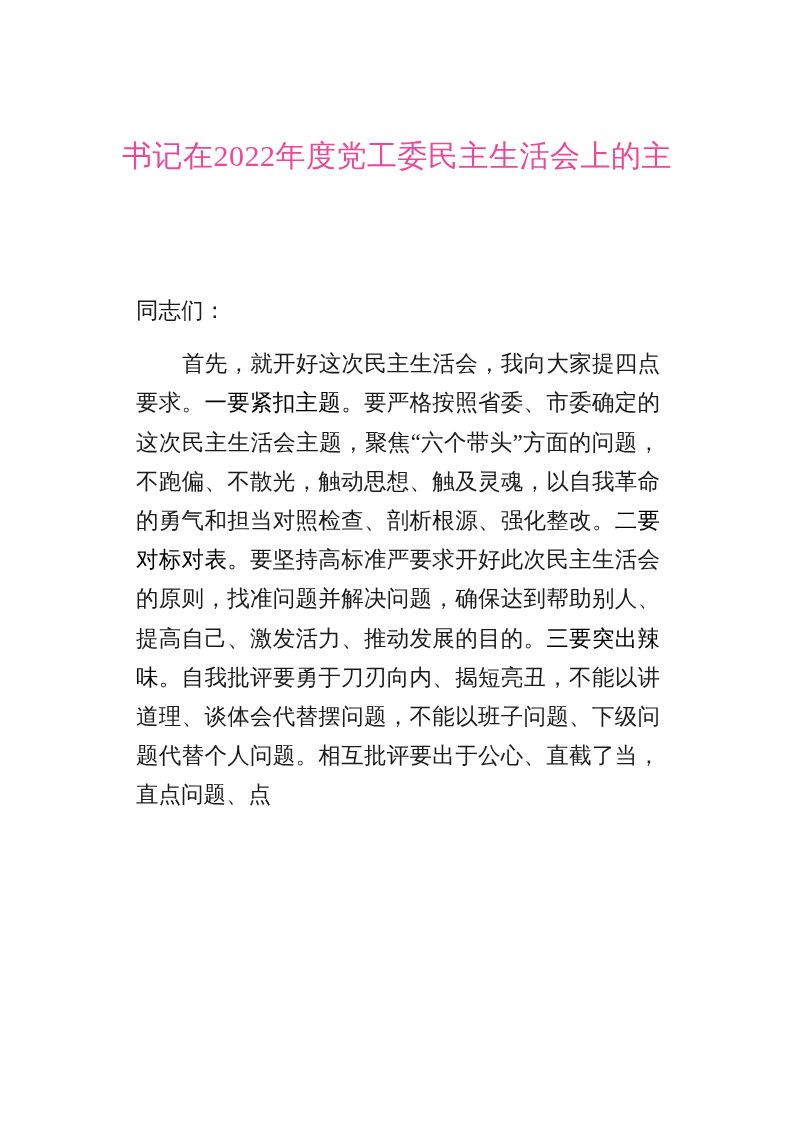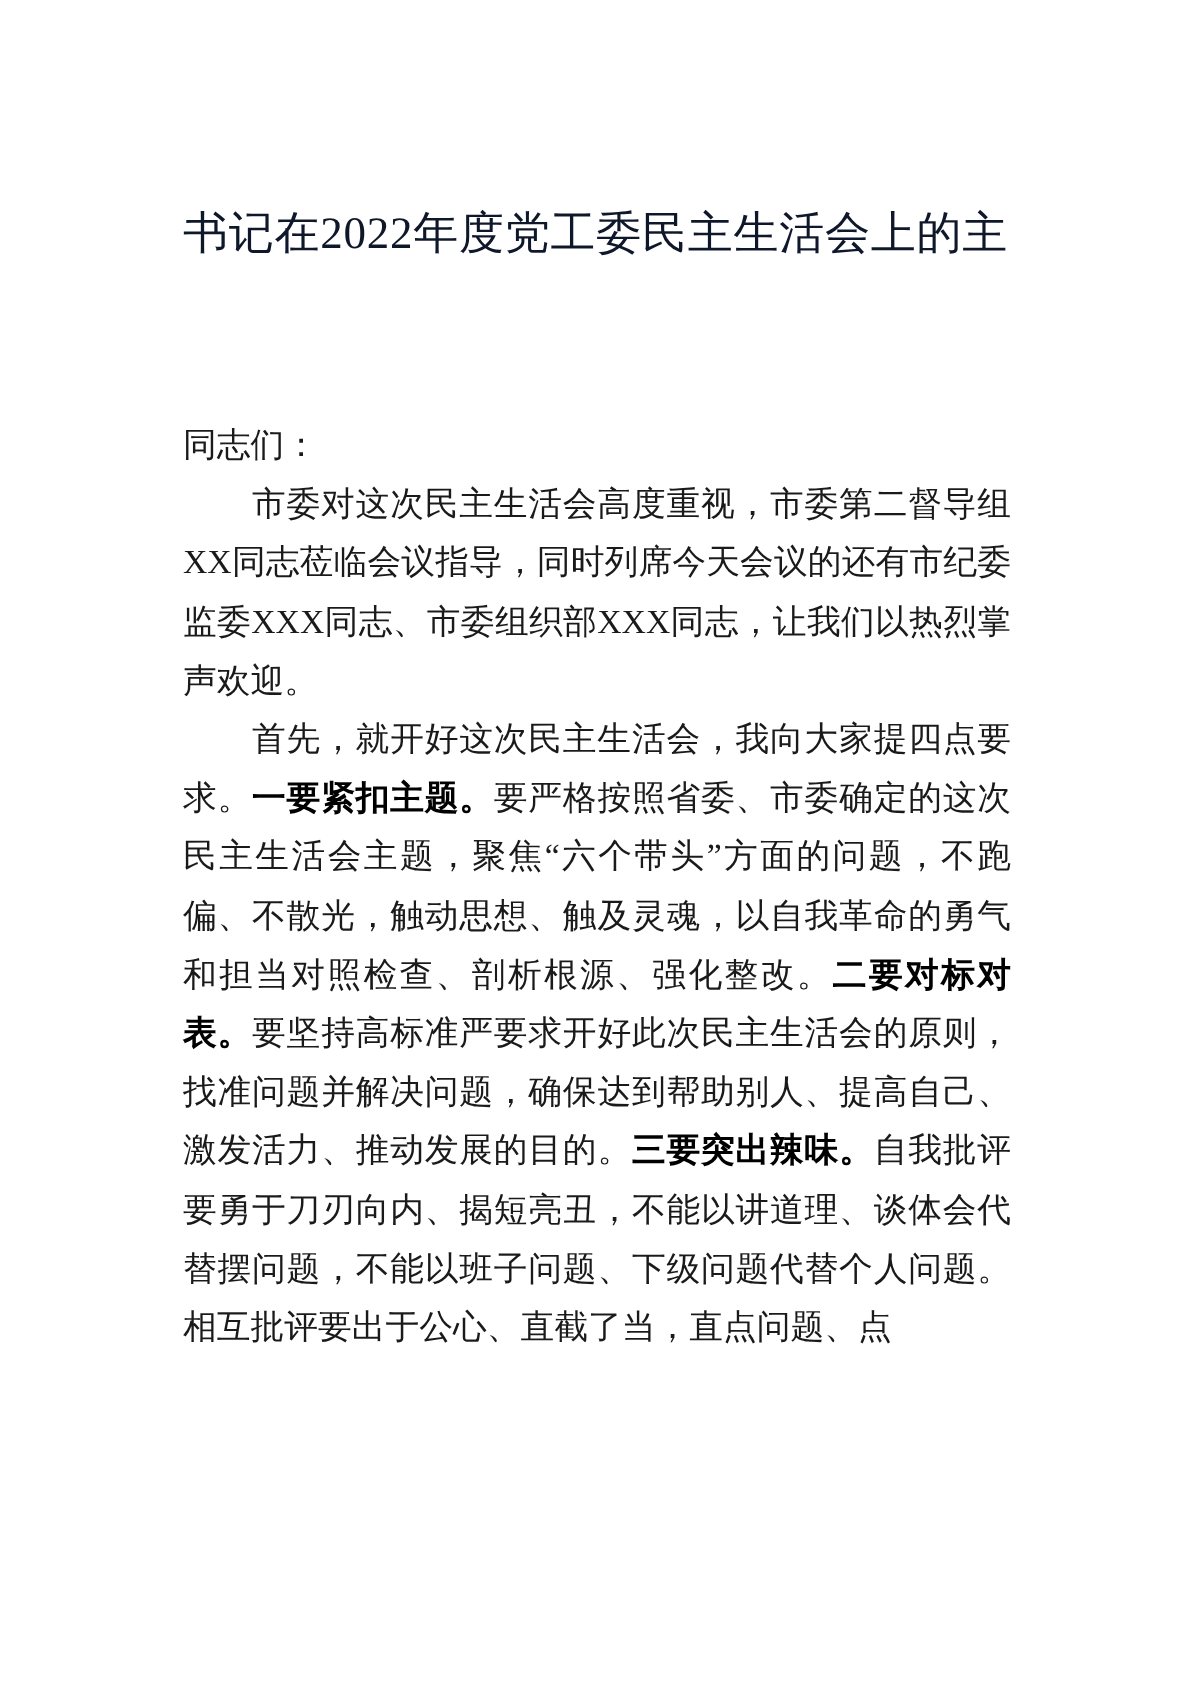--- a/index.html
+++ b/index.html
@@ -19,68 +19,67 @@
 
   .doc-title {
     position: absolute;
     left: 122px;
     top: 128px;
     width: 550px;
     text-align: center;
     font-family: "Liberation Serif", "DejaVu Serif", serif;
     font-size: 30px;
     line-height: 55px;
-    color: #0f172a;
+    color: #ec4899;
     letter-spacing: 0.5px;
     font-weight: 500;
   }
 
   .body-block {
     position: absolute;
     left: 122px;
     top: 277px;
     width: 552px;
     font-family: "Liberation Serif", "DejaVu Serif", serif;
     font-size: 22.5px;
     line-height: 39.2px;
     color: #1a1a1a;
     text-align: justify;
     text-justify: inter-ideograph;
   }
 
   .para {
-    margin: 0;
+    margin: 14px;
     padding: 0;
     text-indent: 0;
   }
 
   .para.indent {
     text-indent: 46px;
   }
 
   .bold-head {
     font-family: "Liberation Sans", "DejaVu Sans", sans-serif;
-    font-weight: bold;
+    font-weight: normal;
     color: #000000;
     letter-spacing: 0px;
   }
 </style>
 </head>
 <body>
 
 <div class="page">
 
   <div class="doc-title">
     <div>书记在2022年度党工委民主生活会上的主</div>
   </div>
 
   <div class="body-block">
 
     <p class="para">同志们：</p>
 
 
-    <p class="para indent">市委对这次民主生活会高度重视，市委第二督导组XX同志莅临会议指导，同时列席今天会议的还有市纪委监委XXX同志、市委组织部XXX同志，让我们以热烈掌声欢迎。</p>
 
     <p class="para indent"><span>首先，就开好这次民主生活会，我向大家提四点要求。</span><span class="bold-head">一要紧扣主题。</span><span>要严格按照省委、市委确定的这次民主生活会主题，聚焦“六个带头”方面的问题，不跑偏、不散光，触动思想、触及灵魂，以自我革命的勇气和担当对照检查、剖析根源、强化整改。</span><span class="bold-head">二要对标对表。</span><span>要坚持高标准严要求开好此次民主生活会的原则，找准问题并解决问题，确保达到帮助别人、提高自己、激发活力、推动发展的目的。</span><span class="bold-head">三要突出辣味。</span><span>自我批评要勇于刀刃向内、揭短亮丑，不能以讲道理、谈体会代替摆问题，不能以班子问题、下级问题代替个人问题。相互批评要出于公心、直截了当，直点问题、点</span></p>
 
   </div>
 
 </div>
 
 </body></html>

